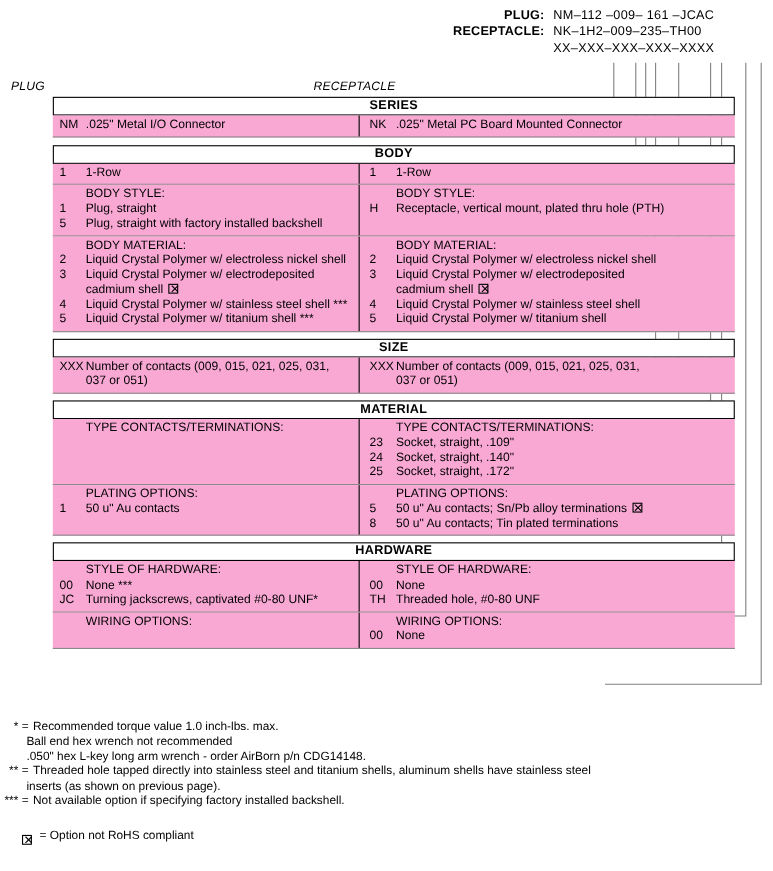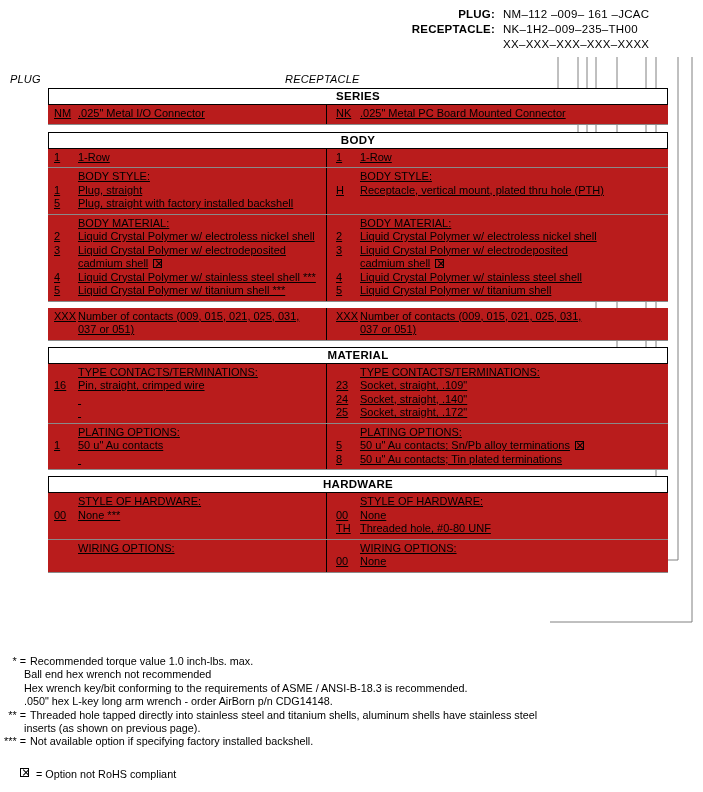--- a/index.html
+++ b/index.html
@@ -74,22 +74,21 @@
     letter-spacing: 0.3px;
     background: #fff;
     margin: 0;
   }
 
   
   .blk {
     display: flex;
     position: relative;
     border-bottom: 1.1px solid #8a8a8a;
-    background: #b91c1c;
-    text-decoration: underline;
+    background: #f9a8d4;
   }
   .colL, .colR {
     position: relative;
     padding: 2px 0 3px 0;
   }
   .colL { width: 278px; }
   .colR {
     flex: 1;
     border-left: 1.3px solid #000;
     padding-left: 0;
@@ -166,21 +165,21 @@
     padding-right: 4px;
     flex: none;
   }
   .note-body { flex: 1; }
   .note-cont {
     padding-left: 24px;
     white-space: nowrap;
   }
   #note-rohs {
     display: flex;
-    align-items: flex-start;
+    align-items: flex-end;
     margin-top: 19px;
     padding-left: 20px;
   }
   #note-rohs .rohs { margin-left: 0; margin-right: 7px; }
 </style>
 </head>
 <body>
 
 <div id="pn-header">
   <div class="pn-row">
@@ -321,20 +320,21 @@
       </div>
       <div class="opt">
         <span class="code">5</span>
         <span class="desc">Liquid Crystal Polymer w/ titanium shell</span>
       </div>
     </div>
   </div>
 
   <div class="gap6"></div>
 
+  <div class="sec-title">SIZE</div>
   <div class="blk">
     <div class="colL">
       <div class="opt">
         <span class="code">XXX</span>
         <span class="desc">Number of contacts (009, 015, 021, 025, 031,</span>
       </div>
       <div class="cont">037 or 051)</div>
     </div>
     <div class="colR">
       <div class="opt">
@@ -345,24 +345,20 @@
     </div>
   </div>
 
   <div class="gap6"></div>
 
   <div class="sec-title">MATERIAL</div>
 
   <div class="blk">
     <div class="colL">
       <div class="subhead">TYPE CONTACTS/TERMINATIONS:</div>
-      <div class="opt">
-        <span class="code">16</span>
-        <span class="desc">Pin, straight, crimped wire</span>
-      </div>
       <div class="cont">&nbsp;</div>
       <div class="cont">&nbsp;</div>
     </div>
     <div class="colR">
       <div class="subhead">TYPE CONTACTS/TERMINATIONS:</div>
       <div class="opt">
         <span class="code">23</span>
         <span class="desc">Socket, straight, .109"</span>
       </div>
       <div class="opt">
@@ -401,20 +397,24 @@
   <div class="gap6"></div>
 
   <div class="sec-title">HARDWARE</div>
 
   <div class="blk">
     <div class="colL">
       <div class="subhead">STYLE OF HARDWARE:</div>
       <div class="opt">
         <span class="code">00</span>
         <span class="desc">None  ***</span>
+      </div>
+      <div class="opt">
+        <span class="code">JC</span>
+        <span class="desc">Turning jackscrews, captivated #0-80 UNF*</span>
       </div>
     </div>
     <div class="colR">
       <div class="subhead">STYLE OF HARDWARE:</div>
       <div class="opt">
         <span class="code">00</span>
         <span class="desc">None</span>
       </div>
       <div class="opt">
         <span class="code">TH</span>
@@ -438,21 +438,20 @@
 
 </div>
 
 <div id="notes">
 
   <div class="note">
     <span class="note-mark">* =</span>
     <span class="note-body">Recommended torque value 1.0 inch-lbs. max.</span>
   </div>
   <div class="note-cont">Ball end hex wrench not recommended</div>
-  <div class="note-cont">Hex wrench key/bit conforming to the requirements of ASME / ANSI-B-18.3 is recommended.</div>
   <div class="note-cont">.050" hex L-key long arm wrench - order AirBorn p/n CDG14148.</div>
 
   <div class="note">
     <span class="note-mark">** =</span>
     <span class="note-body">Threaded hole tapped directly into stainless steel and titanium shells, aluminum shells have stainless steel</span>
   </div>
   <div class="note-cont">inserts (as shown on previous page).</div>
 
   <div class="note">
     <span class="note-mark">*** =</span>

